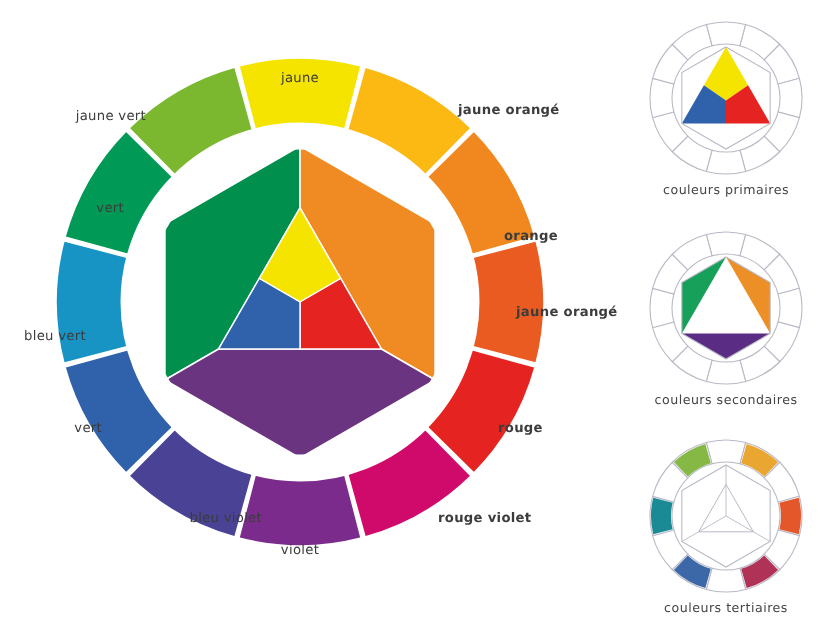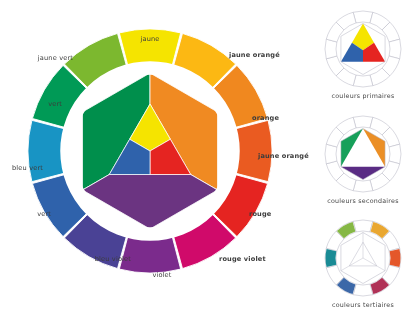--- a/index.html
+++ b/index.html
@@ -134,21 +134,21 @@
       <circle cx="150" cy="151" r="83" fill="none" stroke="#ffffff" stroke-width="13.5"></circle>
     </svg>
 
   <div id="labels-layer">
       <div class="wheel-label lbl-center" style="left: 150px; top: 36px;">jaune</div>
       <div class="wheel-label lbl-right" style="left: 229px; top: 52px;">jaune orangé</div>
       <div class="wheel-label lbl-right" style="left: 252px; top: 101px; margin-top: 14px;">orange</div>
       <div class="wheel-label lbl-right" style="left: 258px; top: 153px;">jaune orangé</div>
       <div class="wheel-label lbl-right" style="left: 249px; top: 211px;">rouge</div>
       <div class="wheel-label lbl-right" style="left: 206px; top: 256px; padding-left: 13px;">rouge violet</div>
-      <div class="wheel-label lbl-center" style="left: 162px; top: 272px;">violet</div>
+      <div class="wheel-label lbl-center" style="left: 150px; top: 272px;">violet</div>
       <div class="wheel-label lbl-left" style="left: 95px; top: 256px; margin-left: 36px;">bleu violet</div>
       <div class="wheel-label lbl-left" style="left: 51px; top: 211px;">vert</div>
       <div class="wheel-label lbl-left" style="left: 43px; top: 165px; padding-left: 16px;">bleu vert</div>
       <div class="wheel-label lbl-left" style="left: 62px; top: 101px;">vert</div>
       <div class="wheel-label lbl-left" style="left: 73px; top: 55px;">jaune vert</div>
     </div>
 
 
   <div id="panels-layer">
       <div class="panel" style="left: 0px; top: 0px; width: 414px; height: 317px; pointer-events: none;">

